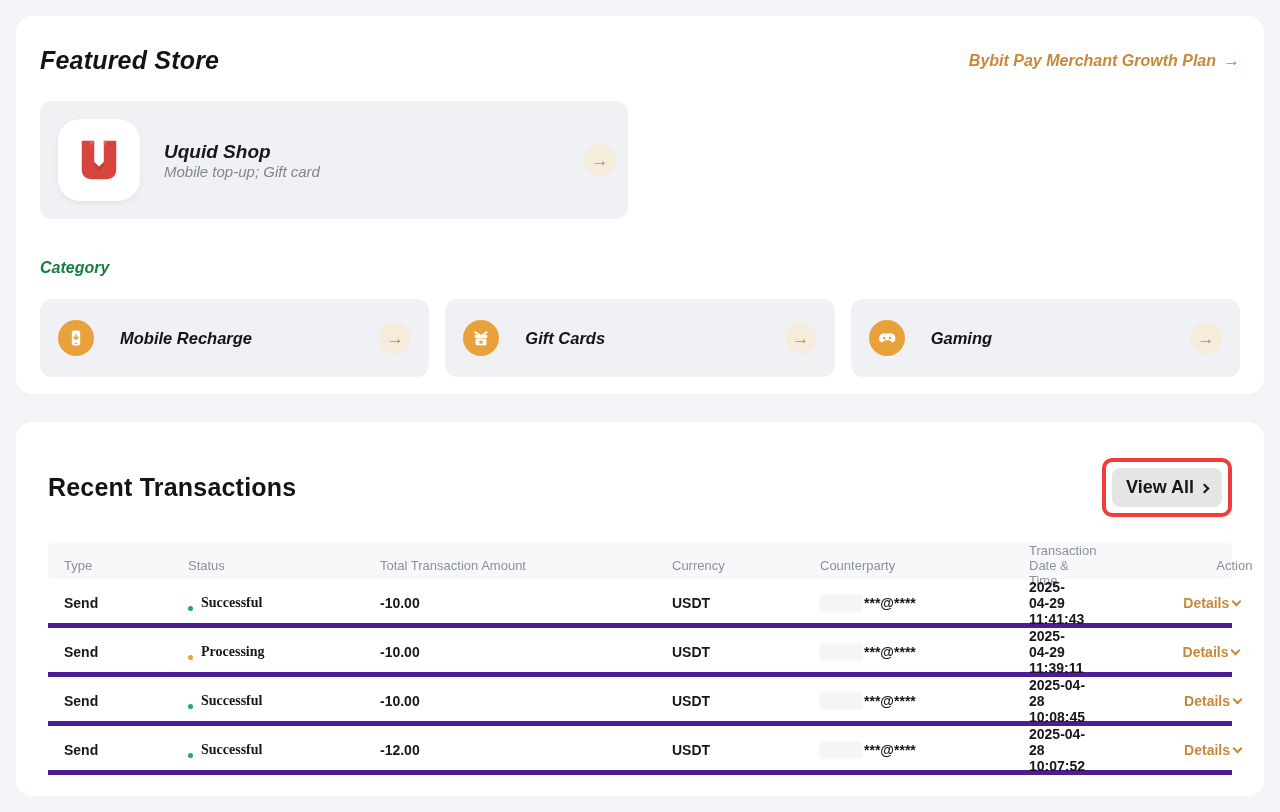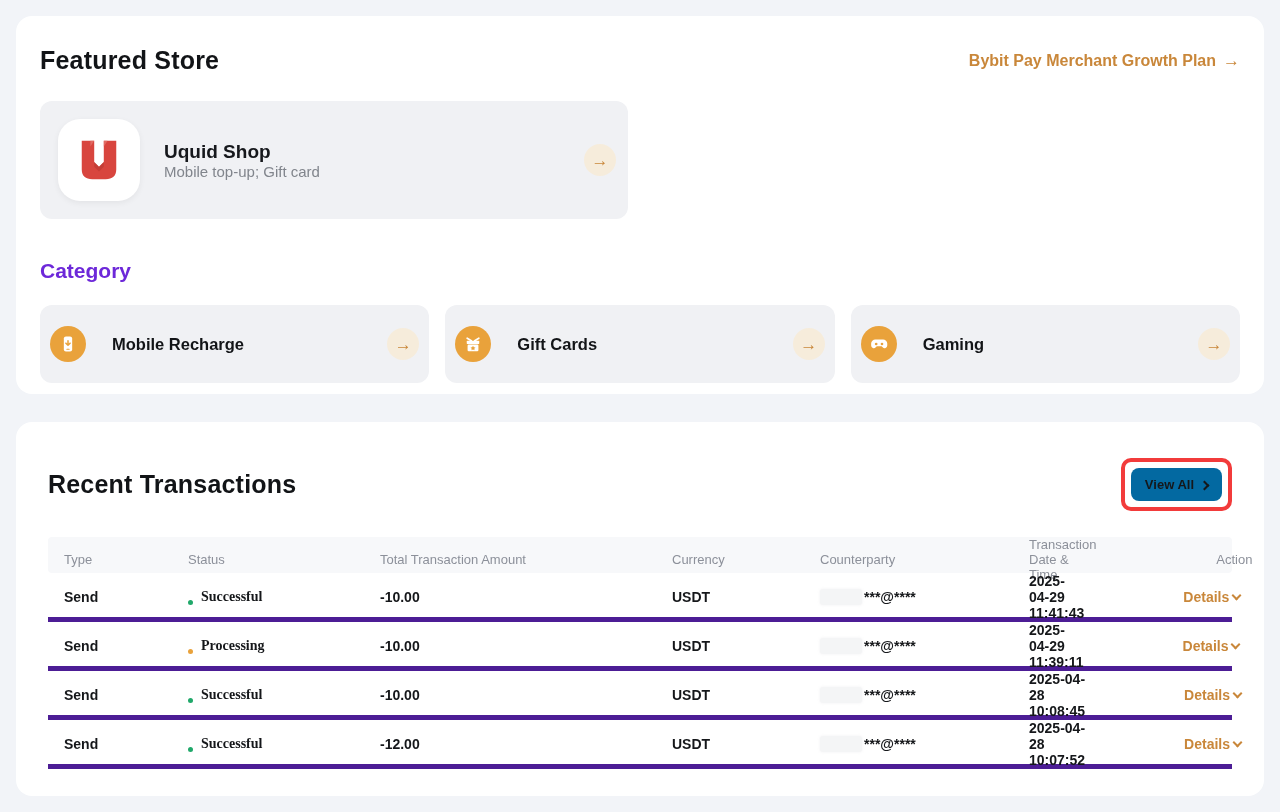--- a/index.html
+++ b/index.html
@@ -7,21 +7,21 @@
   body {
     background: #f2f4f8;
     font-family: "Liberation Sans", sans-serif;
     color: #15171a;
   }
   .card {
     background: #ffffff;
     border-radius: 16px;
     margin: 0 16px;
   }
-  .card-featured { margin-top: 16px; padding: 30px 24px 40px 24px; height: 378px; }
+  .card-featured { margin-top: 16px; padding: 30px 24px 40px 24px; height: 378px; font-style: italic; }
   .card-transactions { margin-top: 28px; padding: 36px 32px 36px 32px; height: 374px; }
 
   .section-head { display: flex; align-items: center; justify-content: space-between; }
   .h1 { font-size: 25px; font-weight: bold; letter-spacing: .2px; color: #121417; }
   .link-accent {
     color: #c9873a; font-size: 16px; font-weight: bold;
     text-decoration: none; display: inline-flex; align-items: center; gap: 7px;
     cursor: pointer;
   }
   .arrow-glyph { font-size: 17px; line-height: 1; }
@@ -42,41 +42,41 @@
   .store-name { font-size: 19px; font-weight: bold; color: #16181c; }
   .store-desc { font-size: 15px; color: #81858c; }
   .arrow-circle {
     width: 32px; height: 32px; border-radius: 50%;
     background: #f6ecdb; color: #c9873a;
     display: flex; align-items: center; justify-content: center;
     margin-left: auto; flex: 0 0 auto; font-size: 15px;
     cursor: pointer;
   }
 
-  .cat-title { margin-top: 40px; font-size: 21px; font-weight: bold; color: #6d28d9; }
+  .cat-title { margin-top: 40px; font-size: 16px; font-weight: bold; color: #15803d; }
   .cat-row { margin-top: 22px; display: flex; gap: 16px; }
   .cat-card {
     flex: 1; height: 78px; background: #f0f1f4; border-radius: 12px;
-    display: flex; align-items: center; padding: 0 10px;
+    display: flex; align-items: center; padding: 0 18px;
     cursor: pointer;
   }
   .cat-icon {
     width: 36px; height: 36px; border-radius: 50%;
     background: #e9a23b; display: flex; align-items: center; justify-content: center;
     flex: 0 0 auto;
   }
   .cat-label { font-size: 16.5px; font-weight: bold; margin-left: 26px; color: #121417; }
 
   .viewall-annotation {
     border: 4px solid #f23b3b; border-radius: 10px; padding: 6px;
   }
   .viewall-btn {
-    background: #0369a1; border: none; border-radius: 8px;
+    background: #e5e5e5; border: none; border-radius: 8px;
     padding: 9px 14px; font-family: inherit;
-    font-size: 13px; font-weight: bold; color: #15171a;
+    font-size: 18px; font-weight: bold; color: #15171a;
     display: inline-flex; align-items: center; gap: 7px; cursor: pointer;
   }
   .chev {
     width: 7px; height: 7px; display: inline-block;
     border-right: 2px solid currentColor; border-bottom: 2px solid currentColor;
   }
   .chev-right { transform: rotate(-45deg); margin-top: 1px; }
   .chev-down  { transform: rotate(45deg); margin-top: -3px; margin-left: 4px; }
 
   .table { margin-top: 26px; }

